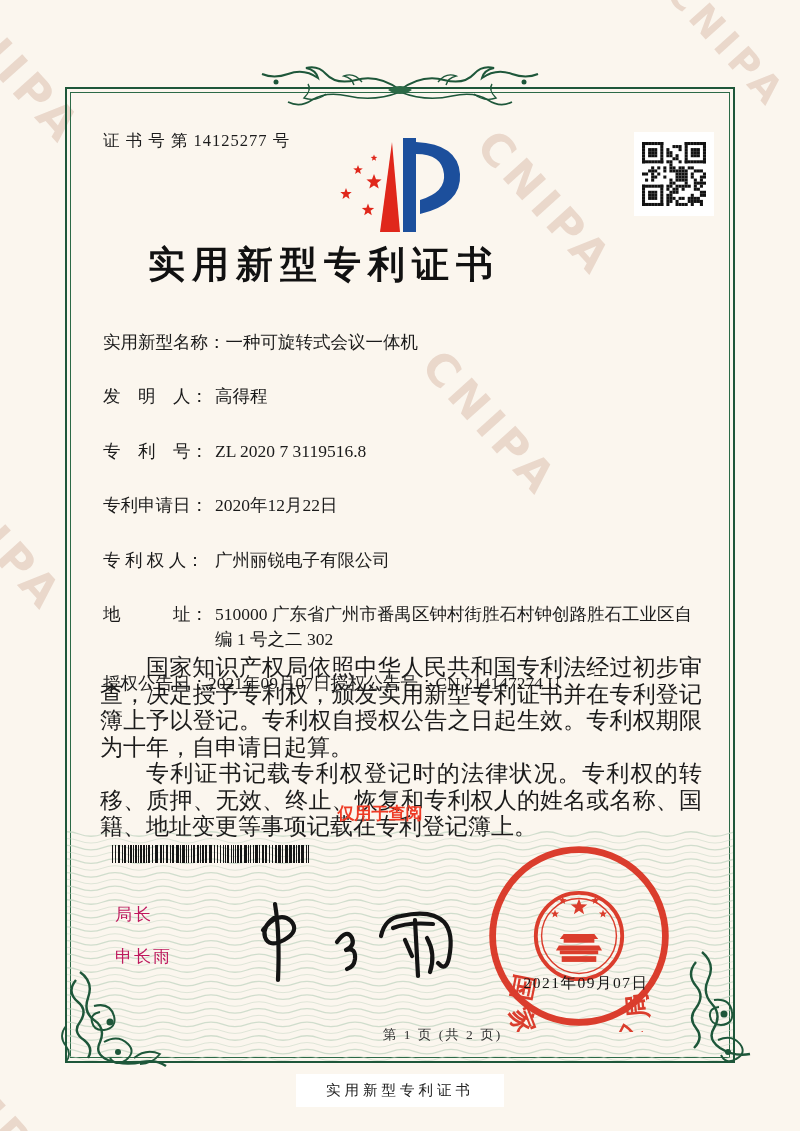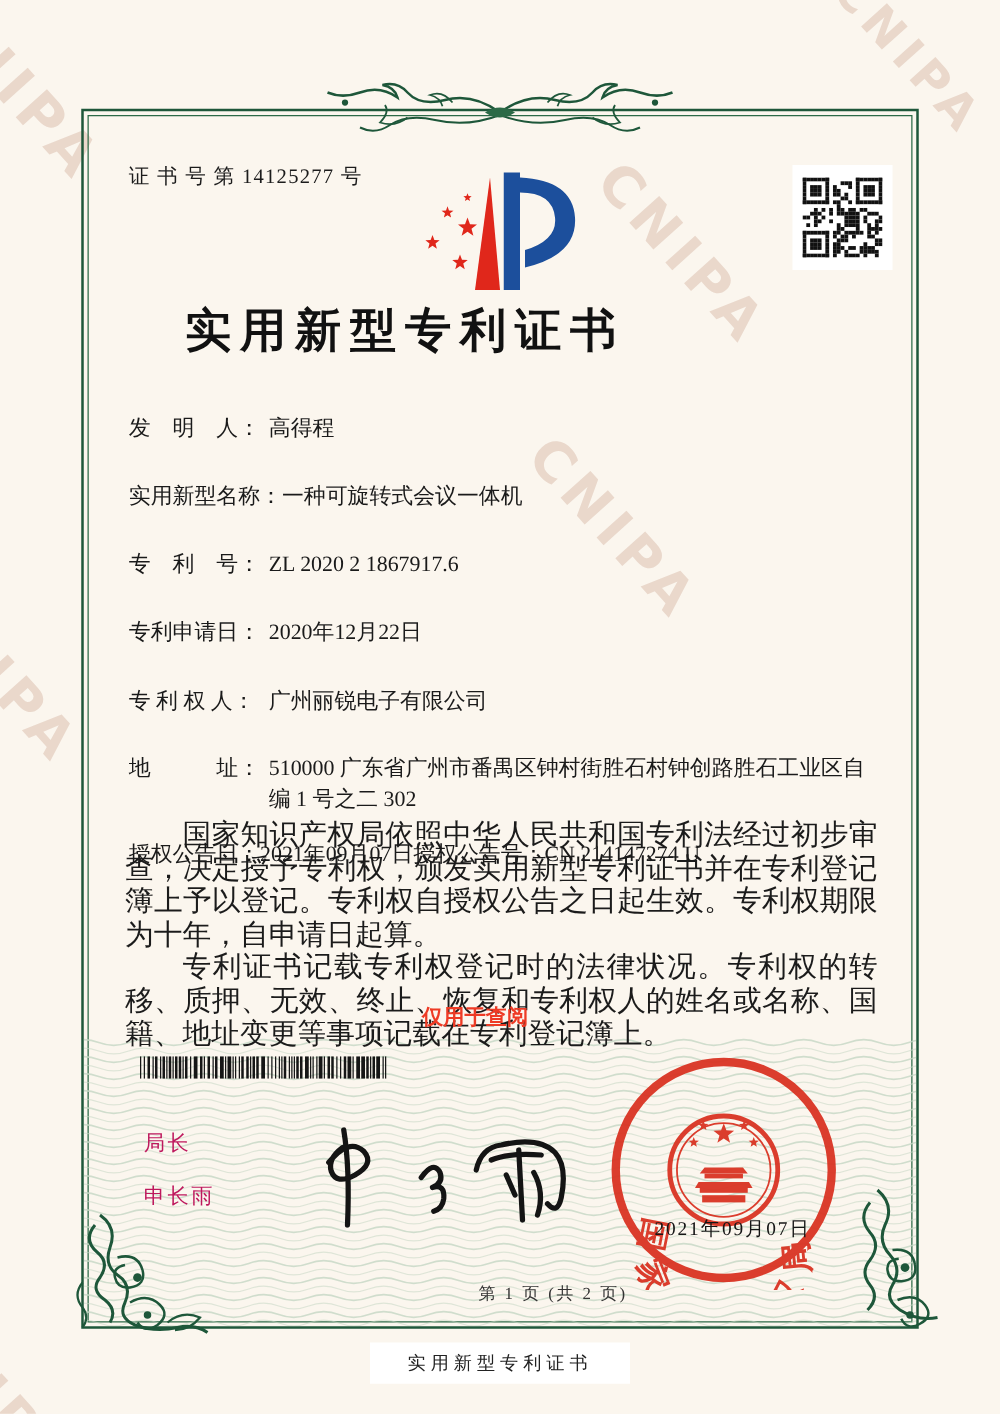--- a/index.html
+++ b/index.html
@@ -405,30 +405,30 @@
       <rect x="42.666666666666664" y="60.95238095238095" width="3.0476190476190474" height="3.0476190476190474" fill="#111"></rect>
       <rect x="48.76190476190476" y="60.95238095238095" width="3.0476190476190474" height="3.0476190476190474" fill="#111"></rect>
       <rect x="57.9047619047619" y="60.95238095238095" width="3.0476190476190474" height="3.0476190476190474" fill="#111"></rect>
     </svg>
 </div>
 
 <div class="title">实用新型专利证书</div>
 
 <div class="fields">
   <div class="frow">
+    <span class="flabel">实用新型名称：</span>
+    <span class="fvalue">一种可旋转式会议一体机</span>
+  </div>
+  <div class="frow">
     <span class="flabel">发　明　人：</span>
     <span class="fvalue">高得程</span>
   </div>
   <div class="frow">
-    <span class="flabel">实用新型名称：</span>
-    <span class="fvalue">一种可旋转式会议一体机</span>
-  </div>
-  <div class="frow">
     <span class="flabel">专　利　号：</span>
-    <span class="fvalue">ZL 2020 2 1867917.6</span>
+    <span class="fvalue">ZL 2020 7 3119516.8</span>
   </div>
   <div class="frow">
     <span class="flabel">专利申请日：</span>
     <span class="fvalue">2020年12月22日</span>
   </div>
   <div class="frow">
     <span class="flabel">专 利 权 人：</span>
     <span class="fvalue">广州丽锐电子有限公司</span>
   </div>
   <div class="frow" style="margin-bottom:18px;">

